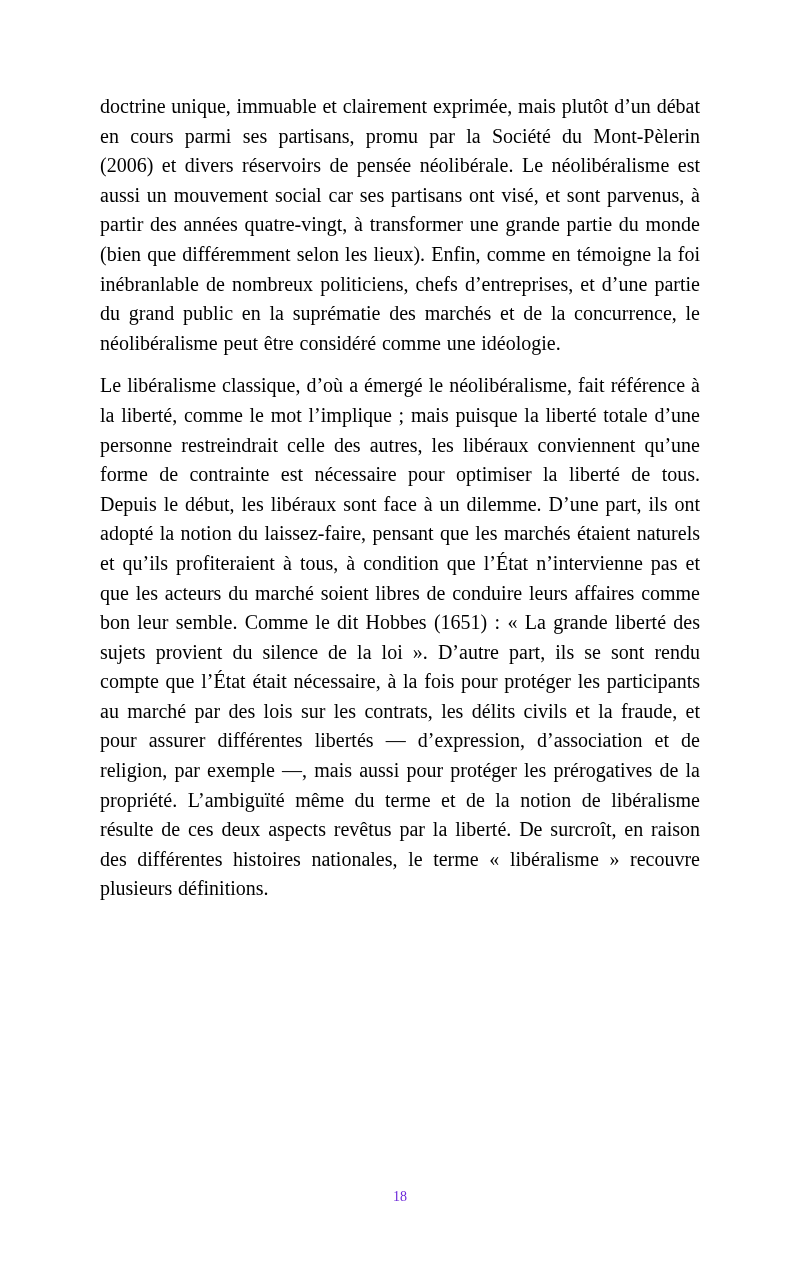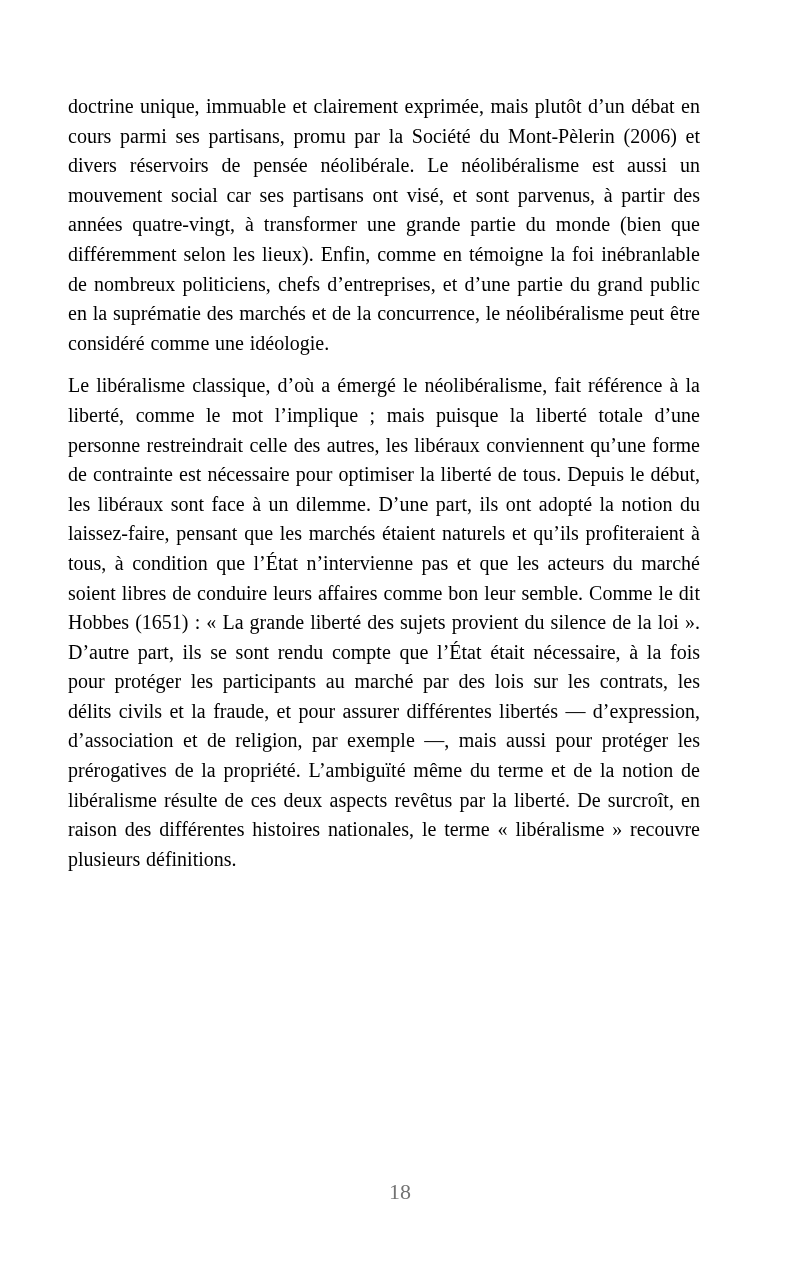--- a/index.html
+++ b/index.html
@@ -9,43 +9,43 @@
   }
   .page {
     position: relative;
     width: 800px;
     height: 1267px;
     margin: 0 auto;
     background: #ffffff;
     font-family: "Liberation Serif", "DejaVu Serif", serif;
     color: #000000;
     box-sizing: border-box;
-    padding: 92px 100px 0 68px;
+    padding: 92px 100px 0 100px;
     overflow: hidden;
   }
   .body-text p {
     font-size: 20px;
     line-height: 29.6px;
     text-align: justify;
     margin: 0 0 13px 0;
     word-spacing: 0.04em;
   }
   .body-text p.continued {
     text-align-last: justify;
     margin-bottom: 0;
   }
   .page-number {
     position: absolute;
     bottom: 62px;
     left: 0;
     width: 100%;
     text-align: center;
-    font-size: 22px;
+    font-size: 14px;
     font-family: "Liberation Serif", "DejaVu Serif", serif;
-    color: #737373;
+    color: #6d28d9;
   }
 </style>
 </head>
 <body>
 
 <div class="page">
   <div class="body-text">
     <p>doctrine unique, immuable et clairement exprimée, mais plutôt d’un débat en cours parmi ses partisans, promu par la Société du Mont-Pèlerin (2006) et divers réservoirs de pensée néolibérale. Le néolibéralisme est aussi un mouvement social car ses partisans ont visé, et sont parvenus, à partir des années quatre-vingt, à transformer une grande partie du monde (bien que différemment selon les lieux). Enfin, comme en témoigne la foi inébranlable de nombreux politiciens, chefs d’entreprises, et d’une partie du grand public en la suprématie des marchés et de la concurrence, le néolibéralisme peut être considéré comme une idéologie.</p>
     <p>Le libéralisme classique, d’où a émergé le néolibéralisme, fait référence à la liberté, comme le mot l’implique ; mais puisque la liberté totale d’une personne restreindrait celle des autres, les libéraux conviennent qu’une forme de contrainte est nécessaire pour optimiser la liberté de tous. Depuis le début, les libéraux sont face à un dilemme. D’une part, ils ont adopté la notion du laissez-faire, pensant que les marchés étaient naturels et qu’ils profiteraient à tous, à condition que l’État n’intervienne pas et que les acteurs du marché soient libres de conduire leurs affaires comme bon leur semble. Comme le dit Hobbes (1651) : « La grande liberté des sujets provient du silence de la loi ». D’autre part, ils se sont rendu compte que l’État était nécessaire, à la fois pour protéger les participants au marché par des lois sur les contrats, les délits civils et la fraude, et pour assurer différentes libertés — d’expression, d’association et de religion, par exemple —, mais aussi pour protéger les prérogatives de la propriété. L’ambiguïté même du terme et de la notion de libéralisme résulte de ces deux aspects revêtus par la liberté. De surcroît, en raison des différentes histoires nationales, le terme « libéralisme » recouvre plusieurs définitions.</p>
   </div>

